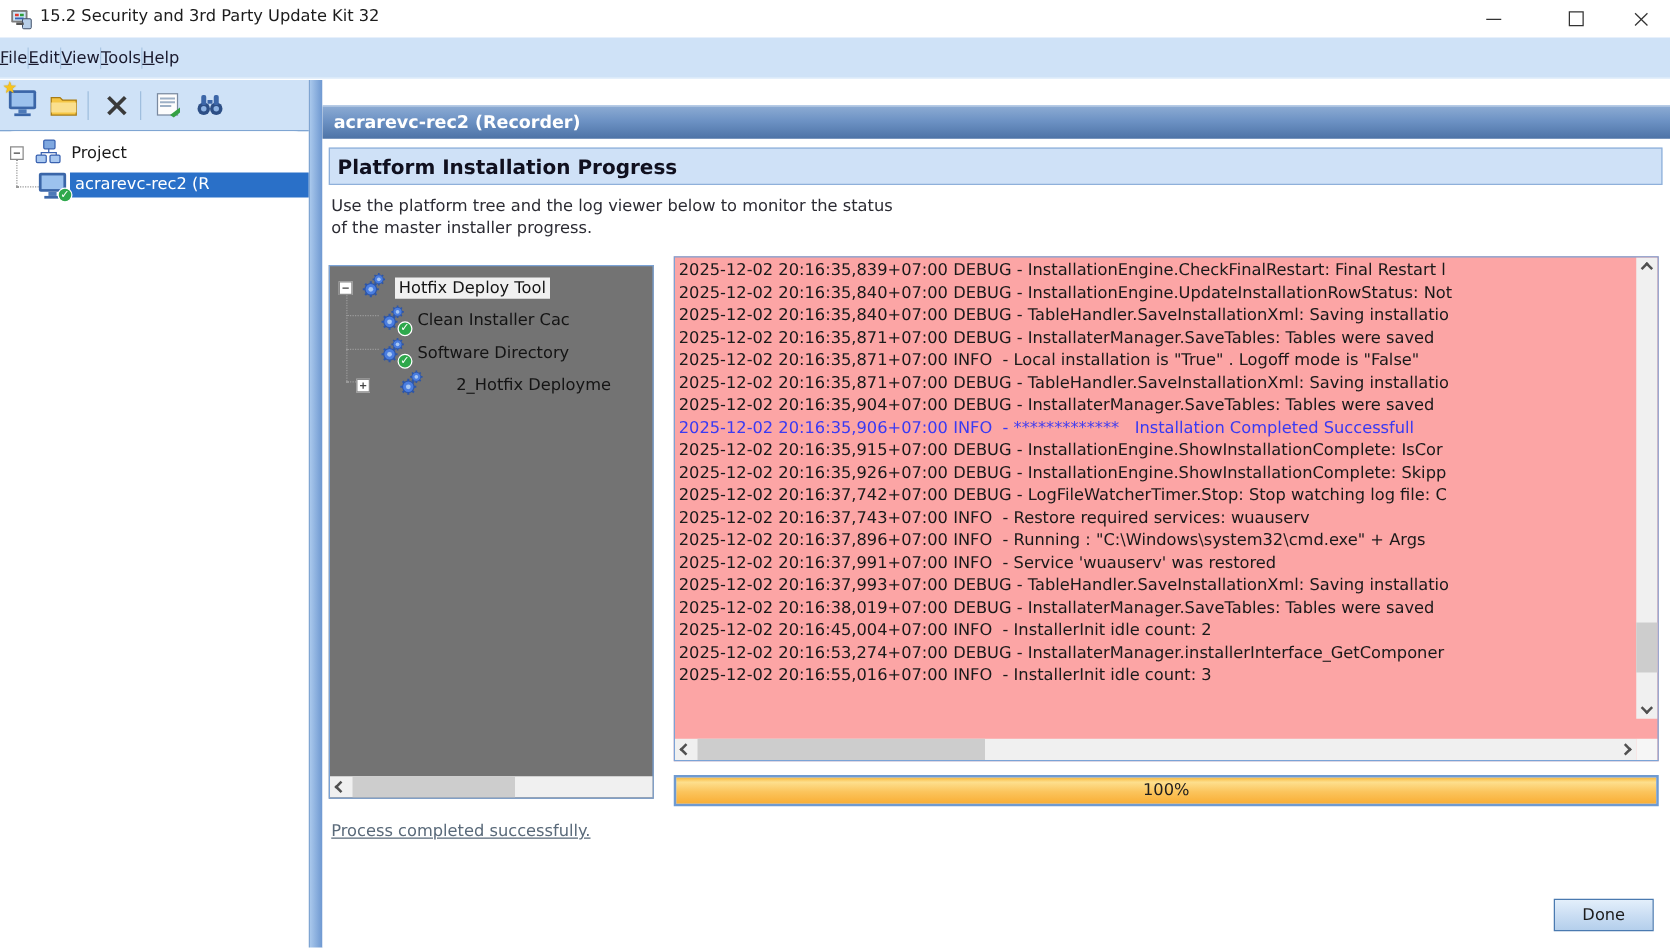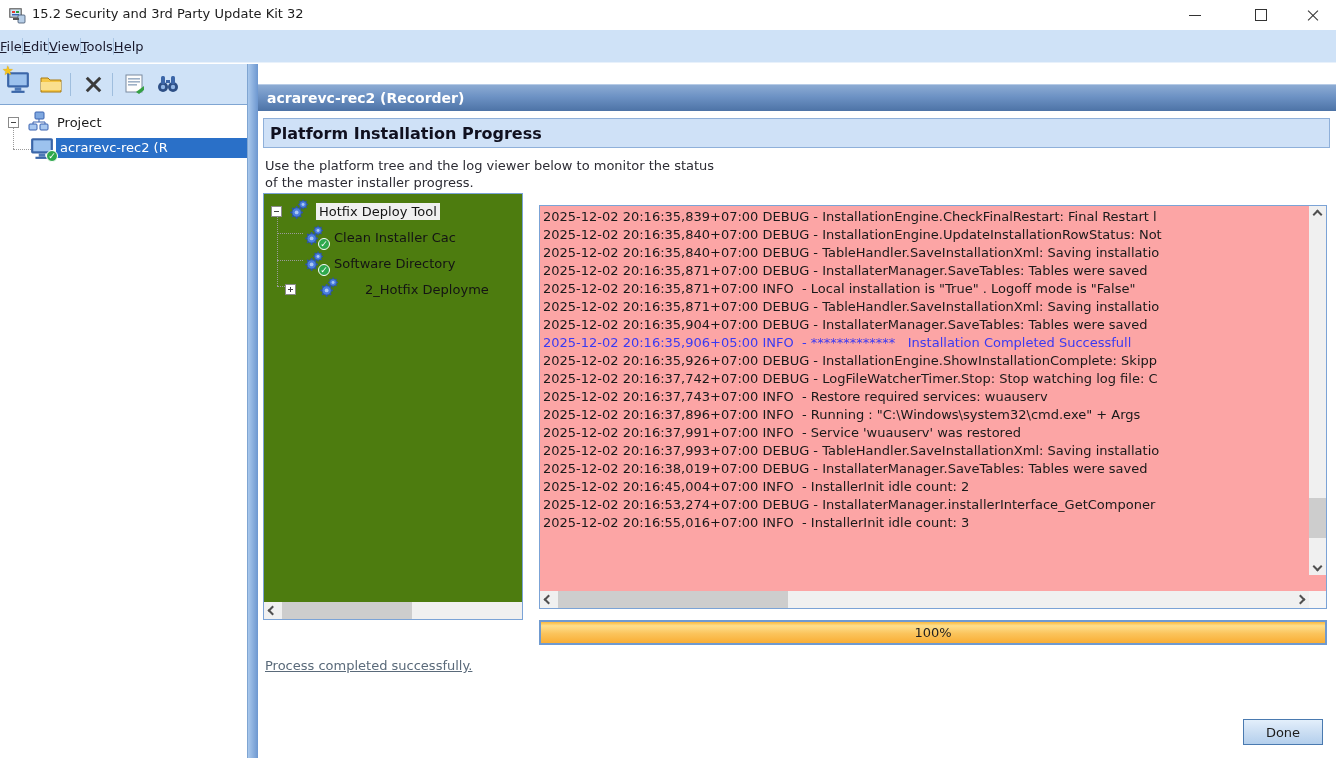--- a/index.html
+++ b/index.html
@@ -55,22 +55,22 @@
   #content-header { position:absolute; left:0; top:20px; width:1078px; height:27px;
     background:linear-gradient(180deg,#8cabd3 0%,#6d92c4 45%,#4d73a6 100%);
     border-top:1px solid #b6cbe6; color:#fff; font-weight:bold; font-size:14px;
     display:flex; align-items:center; padding-left:9px; }
   #section-title { position:absolute; left:5px; top:54px; width:1067px; height:30px;
     background:#cfe1f7; border:1px solid #8fb0da; color:#10101f; font-weight:bold; font-size:16px;
     display:flex; align-items:center; padding-left:6px; }
   #description { position:absolute; left:7px; top:93px; font-size:13px; line-height:17px; color:#2c2c34; }
 
   
-  #platform-tree-panel { position:absolute; left:5px; top:129px; width:260px; height:427px;
-    background:#4d7c0f; border:1px solid #7ba3d6; overflow:hidden; }
+  #platform-tree-panel { position:absolute; left:5px; top:148px; width:260px; height:427px;
+    background:#737373; border:1px solid #7ba3d6; overflow:hidden; }
   .itree-row { position:absolute; height:26px; display:flex; align-items:center; font-size:13px; color:#141414;
     white-space:nowrap; cursor:pointer; }
   .itree-label { padding:1px 3px; }
   .itree-label.focused { background:#f0f0f0; }
   .gear-wrap { position:relative; width:24px; height:24px; flex:none; margin-right:4px; }
 
   
   .sb { background:#f0f0f0; position:absolute; }
   .sb-btn { position:absolute; width:17px; height:17px; display:flex; align-items:center; justify-content:center; cursor:pointer; }
   .chev { border:solid #505050; border-width:0 2px 2px 0; padding:2.5px; display:inline-block; }
@@ -327,21 +327,22 @@
 
   <div id="log-panel">
     <div id="log-lines">
         <div class="log-line">2025-12-02 20:16:35,839+07:00 DEBUG - InstallationEngine.CheckFinalRestart: Final Restart l</div>
         <div class="log-line">2025-12-02 20:16:35,840+07:00 DEBUG - InstallationEngine.UpdateInstallationRowStatus: Not</div>
         <div class="log-line">2025-12-02 20:16:35,840+07:00 DEBUG - TableHandler.SaveInstallationXml: Saving installatio</div>
         <div class="log-line">2025-12-02 20:16:35,871+07:00 DEBUG - InstallaterManager.SaveTables: Tables were saved</div>
         <div class="log-line">2025-12-02 20:16:35,871+07:00 INFO  - Local installation is "True" . Logoff mode is "False"</div>
         <div class="log-line">2025-12-02 20:16:35,871+07:00 DEBUG - TableHandler.SaveInstallationXml: Saving installatio</div>
         <div class="log-line">2025-12-02 20:16:35,904+07:00 DEBUG - InstallaterManager.SaveTables: Tables were saved</div>
-        <div class="log-line hl">2025-12-02 20:16:35,906+05:00 INFO  - *************   Installation Completed Successfull</div>
+        <div class="log-line hl">2025-12-02 20:16:35,906+07:00 INFO  - *************   Installation Completed Successfull</div>
+        <div class="log-line">2025-12-02 20:16:35,915+07:00 DEBUG - InstallationEngine.ShowInstallationComplete: IsCor</div>
         <div class="log-line">2025-12-02 20:16:35,926+07:00 DEBUG - InstallationEngine.ShowInstallationComplete: Skipp</div>
         <div class="log-line">2025-12-02 20:16:37,742+07:00 DEBUG - LogFileWatcherTimer.Stop: Stop watching log file: C</div>
         <div class="log-line">2025-12-02 20:16:37,743+07:00 INFO  - Restore required services: wuauserv</div>
         <div class="log-line">2025-12-02 20:16:37,896+07:00 INFO  - Running : "C:\Windows\system32\cmd.exe" + Args</div>
         <div class="log-line">2025-12-02 20:16:37,991+07:00 INFO  - Service 'wuauserv' was restored</div>
         <div class="log-line">2025-12-02 20:16:37,993+07:00 DEBUG - TableHandler.SaveInstallationXml: Saving installatio</div>
         <div class="log-line">2025-12-02 20:16:38,019+07:00 DEBUG - InstallaterManager.SaveTables: Tables were saved</div>
         <div class="log-line">2025-12-02 20:16:45,004+07:00 INFO  - InstallerInit idle count: 2</div>
         <div class="log-line">2025-12-02 20:16:53,274+07:00 DEBUG - InstallaterManager.installerInterface_GetComponer</div>
         <div class="log-line">2025-12-02 20:16:55,016+07:00 INFO  - InstallerInit idle count: 3</div>

